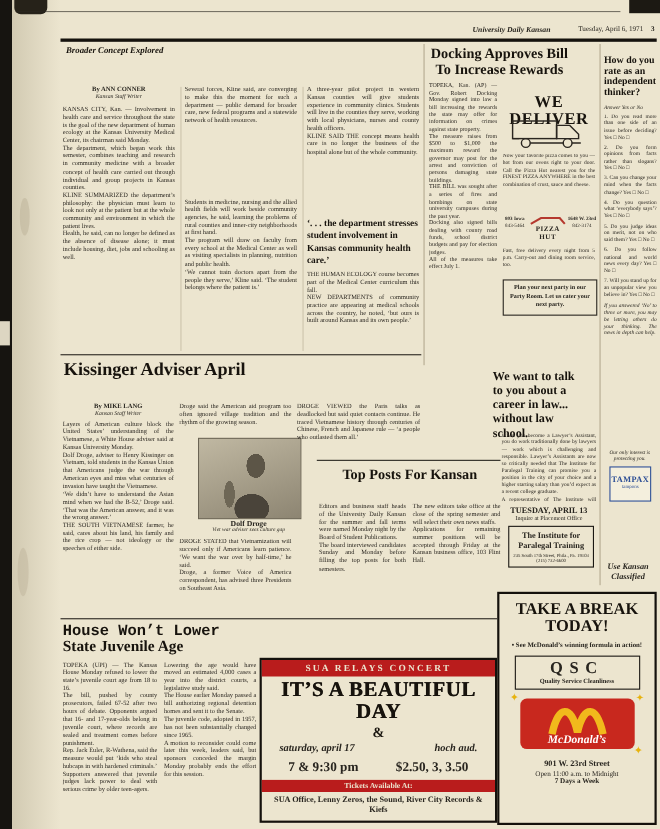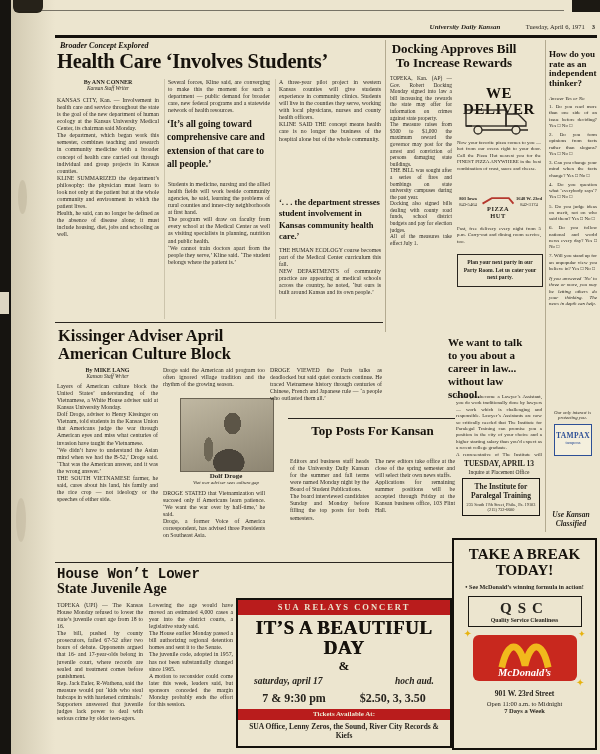--- a/index.html
+++ b/index.html
@@ -33,32 +33,30 @@
   <div class="abs" style="left:572px;top:0;width:28px;height:12px;background:#1c1913;"></div>
   <div class="abs rule-h" style="left:14px;top:10px;width:550px;height:1px;opacity:.6;"></div>
 
   <div class="abs center bold italic" style="left:400px;top:23px;width:130px;font-size:7px;">University Daily Kansan</div>
   <div class="abs" style="left:470px;top:23px;width:125px;font-size:6.5px;text-align:right;">
     <span>Tuesday, April 6, 1971</span><span class="pg">3</span>
   </div>
   <div class="abs" style="left:55px;top:35px;width:542px;height:2.5px;background:#15120d;"></div>
 
   <div class="abs bold italic" style="left:60px;top:41px;width:170px;font-size:8px;color:#17130d;">Broader Concept Explored</div>
-  <div class="abs hl" style="left:57px;top:51px;width:330px;font-size:20.5px;letter-spacing:-0.3px;">Health Care ‘Involves Students’</div>
   <div class="abs center" style="left:57px;top:79px;width:102px;">
     <div class="bold" style="font-size:6px;">By ANN CONNER</div>
     <div class="italic" style="font-size:5.3px;">Kansan Staff Writer</div>
   </div>
   <div class="abs bt overflow" style="left:57px;top:97px;width:102px;height:222px;">KANSAS CITY, Kan. — Involvement in health care and service throughout the state is the goal of the new department of human ecology at the Kansas University Medical Center, its chairman said Monday.
 The department, which began work this semester, combines teaching and research in community medicine with a broader concept of health care carried out through individual and group projects in Kansas counties.
 KLINE SUMMARIZED the department’s philosophy: the physician must learn to look not only at the patient but at the whole community and environment in which the patient lives.
 Health, he said, can no longer be defined as the absence of disease alone; it must include housing, diet, jobs and schooling as well.</div>
   <div class="abs rule-v" style="left:164px;top:79px;height:240px;opacity:.55;"></div>
   <div class="abs bt overflow" style="left:168px;top:79px;width:102px;height:35px;">Several forces, Kline said, are converging to make this the moment for such a department — public demand for broader care, new federal programs and a statewide network of health resources.</div>
-  <div class="abs bold" style="left:167px;top:118px;width:103px;font-size:9.5px;line-height:1.4;color:#17130d;">‘It’s all going toward comprehensive care and extension of that care to all people.’</div>
   <div class="abs bt overflow" style="left:168px;top:181px;width:102px;height:138px;">Students in medicine, nursing and the allied health fields will work beside community agencies, he said, learning the problems of rural counties and inner-city neighborhoods at first hand.
 The program will draw on faculty from every school at the Medical Center as well as visiting specialists in planning, nutrition and public health.
 ‘We cannot train doctors apart from the people they serve,’ Kline said. ‘The student belongs where the patient is.’</div>
   <div class="abs rule-v" style="left:275px;top:79px;height:240px;opacity:.55;"></div>
   <div class="abs bt overflow" style="left:279px;top:79px;width:102px;height:114px;">A three-year pilot project in western Kansas counties will give students experience in community clinics. Students will live in the counties they serve, working with local physicians, nurses and county health officers.
 KLINE SAID THE concept means health care is no longer the business of the hospital alone but of the whole community.</div>
   <div class="abs bold" style="left:279px;top:197px;width:102px;font-size:8.5px;line-height:1.35;color:#17130d;">‘. . . the department stresses student involvement in Kansas community health care.’</div>
   <div class="abs bt overflow" style="left:279px;top:247px;width:102px;height:72px;">THE HUMAN ECOLOGY course becomes part of the Medical Center curriculum this fall.
 NEW DEPARTMENTS of community practice are appearing at medical schools across the country, he noted, ‘but ours is built around Kansas and its own people.’</div>
   <div class="abs rule-h" style="left:55px;top:322px;width:328px;height:1px;"></div>
@@ -115,21 +113,20 @@
     </div>
     <div class="center" style="width:28px;font-size:4.6px;line-height:1.3;">
       <div class="bold">1648 W. 23rd</div>
       <div>842-3174</div>
     </div>
   </div>
   <div class="abs bt-sm overflow" style="left:457px;top:226px;width:84px;height:24px;">Fast, free delivery every night from 5 p.m. Carry-out and dining room service, too.</div>
   <div class="abs center bold" style="left:457px;top:254px;width:78px;font-size:5.6px;line-height:1.35;border:1px solid #2a2620;padding:4px 3px;">Plan your next party in our Party Room. Let us cater your next party.</div>
 
   <div class="abs hl" style="left:58px;top:327px;width:240px;font-size:16.5px;">Kissinger Adviser April</div>
-  <div class="abs hl" style="left:58px;top:345px;width:240px;font-size:16.5px;">American Culture Block</div>
   <div class="abs center" style="left:57px;top:367px;width:101px;">
     <div class="bold" style="font-size:6px;">By MIKE LANG</div>
     <div class="italic" style="font-size:5.3px;">Kansan Staff Writer</div>
   </div>
   <div class="abs bt overflow" style="left:57px;top:383px;width:101px;height:175px;">Layers of American culture block the United States’ understanding of the Vietnamese, a White House adviser said at Kansas University Monday.
 Dolf Droge, adviser to Henry Kissinger on Vietnam, told students in the Kansas Union that Americans judge the war through American eyes and miss what centuries of invasion have taught the Vietnamese.
 ‘We didn’t have to understand the Asian mind when we had the B-52,’ Droge said. ‘That was the American answer, and it was the wrong answer.’
 THE SOUTH VIETNAMESE farmer, he said, cares about his land, his family and the rice crop — not ideology or the speeches of either side.</div>
   <div class="abs bt overflow" style="left:163px;top:367px;width:102px;height:29px;">Droge said the American aid program too often ignored village tradition and the rhythm of the growing season.</div>
   <div class="abs" style="left:180px;top:398px;width:92px;height:72px;border:1px solid #6b6454;

